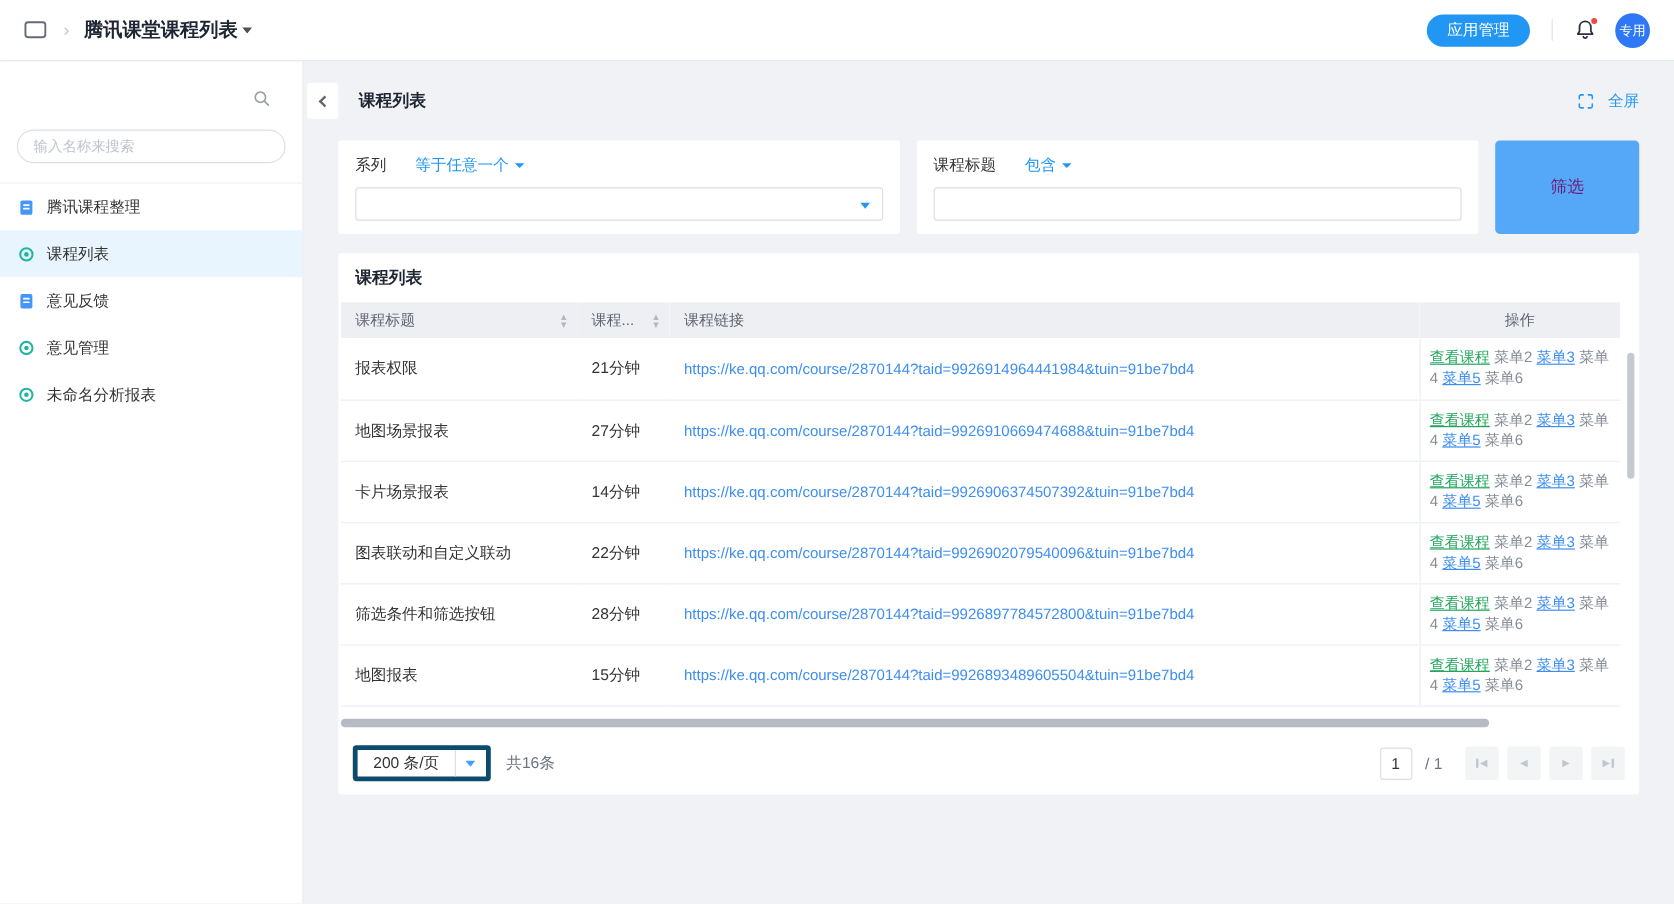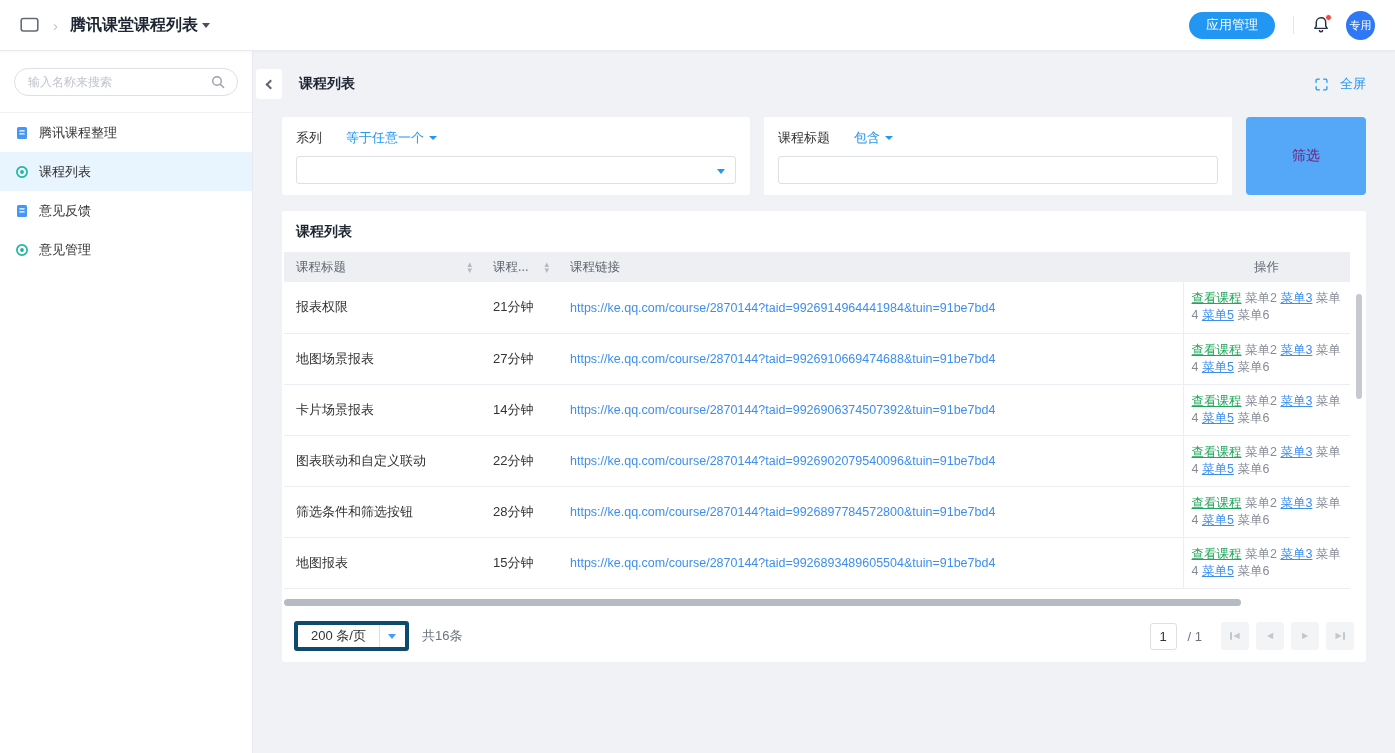--- a/index.html
+++ b/index.html
@@ -34,21 +34,21 @@
     background:#f5483d; border-radius:50%; border:1px solid #fff; }
   .avatar { width:29px; height:29px; border-radius:50%; background:#2e77f6; color:#fff;
     font-size:11px; display:flex; align-items:center; justify-content:center;
     margin-left:16px; cursor:pointer; }
   
   .sidebar { position:absolute; top:51px; left:0; bottom:0; width:253px;
     background:#fff; border-right:1px solid #e7eaee; }
   .search-wrap { position:relative; padding:17px 14px 16px; border-bottom:1px solid #f0f1f4; }
   .search { width:100%; height:28px; border:1px solid #dcdfe6; border-radius:15px;
     padding:0 32px 0 13px; font-size:12px; outline:none; color:#333;
-    font-family:"Liberation Sans", sans-serif; }
+    font-family:"Liberation Sans", sans-serif;margin-top:40px; }
   .search::placeholder { color:#c0c4cc; }
   .search-icon { position:absolute; right:27px; top:24px; display:flex; cursor:pointer; }
   .side-menu { padding-top:0; }
   .side-item { height:39px; display:flex; align-items:center; gap:10px;
     padding:0 15px; font-size:13px; color:#333; cursor:pointer; }
   .side-item.selected { background:#e8f4fe; }
   .side-icon { display:flex; align-items:center; }
   
   .main { position:absolute; left:254px; top:51px; right:0; bottom:0; background:#f0f2f5; }
   .page-header { height:66px; display:flex; align-items:center; padding:0 29px 0 2px; }
@@ -188,20 +188,29 @@
       </div>
       <div class="side-item">
         <span class="side-icon">
           <svg width="14" height="14" viewBox="0 0 14 14">
             <circle cx="7" cy="7" r="5.1" fill="none" stroke="#1fb5a0" stroke-width="1.7"></circle>
             <circle cx="7" cy="7" r="1.9" fill="#1fb5a0"></circle>
           </svg>
         </span>
         <span>意见管理</span>
       </div>
+      <div class="side-item">
+        <span class="side-icon">
+          <svg width="14" height="14" viewBox="0 0 14 14">
+            <circle cx="7" cy="7" r="5.1" fill="none" stroke="#1fb5a0" stroke-width="1.7"></circle>
+            <circle cx="7" cy="7" r="1.9" fill="#1fb5a0"></circle>
+          </svg>
+        </span>
+        <span>未命名分析报表</span>
+      </div>
     </div>
 </div>
 
 <div class="main">
 
   <div class="page-header">
     <button class="back-btn">
       <span class="chev-left"></span>
     </button>
     <span class="page-title">课程列表</span>

